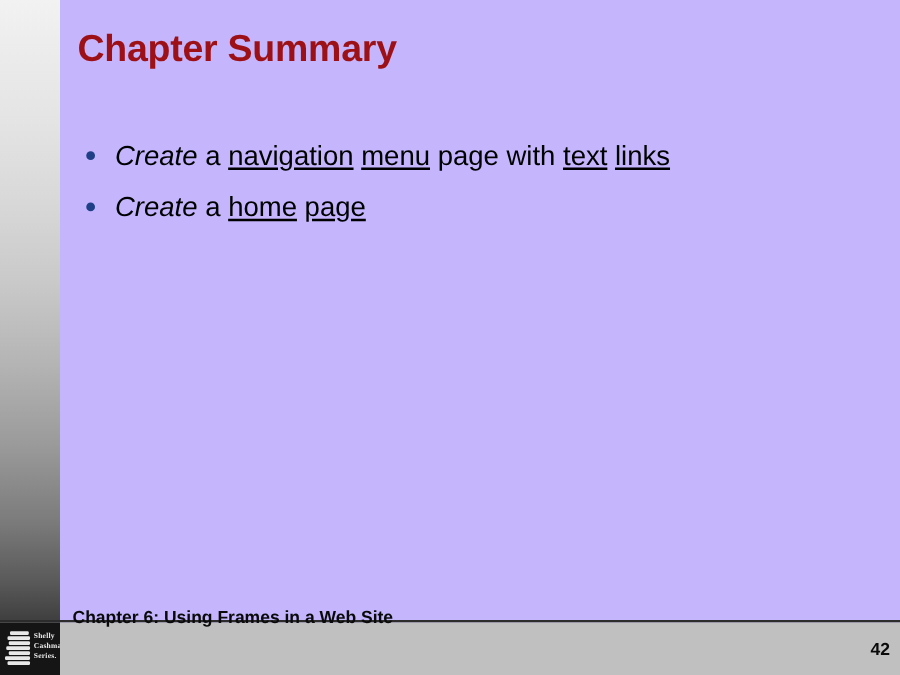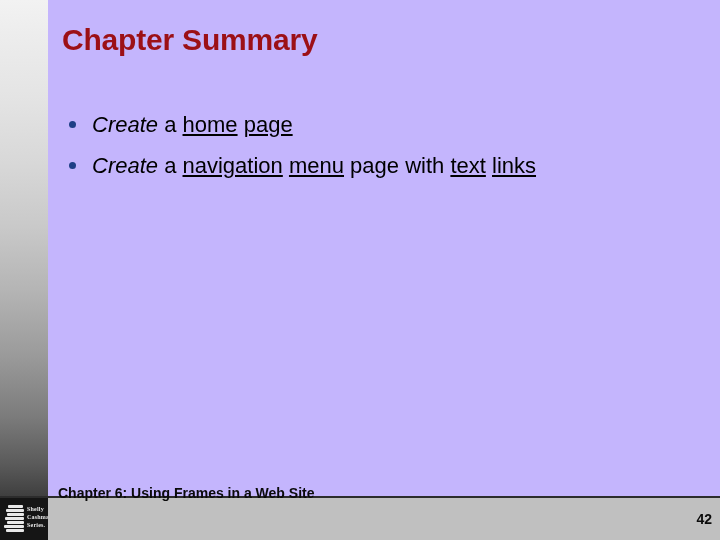--- a/index.html
+++ b/index.html
@@ -177,26 +177,26 @@
 <div class="slide">
 
   <div class="side-strip"></div>
 
   <div class="title">Chapter Summary</div>
 
   <div class="body-list">
 
     <div class="bullet-row">
       <span class="bullet-dot"></span>
-      <span class="ital">Create</span><span> a </span><span class="ul">home</span><span> </span><span class="ul">page</span>
+      <span class="ital">Create</span><span> a </span><span class="ul">navigation</span><span> </span><span class="ul">menu</span><span> page with </span><span class="ul">text</span><span> </span><span class="ul">links</span>
     </div>
 
     <div class="bullet-row">
       <span class="bullet-dot"></span>
-      <span class="ital">Create</span><span> a </span><span class="ul">navigation</span><span> </span><span class="ul">menu</span><span> page with </span><span class="ul">text</span><span> </span><span class="ul">links</span>
+      <span class="ital">Create</span><span> a </span><span class="ul">home</span><span> </span><span class="ul">page</span>
     </div>
 
   </div>
 
   <div class="footer-rule"></div>
   <div class="footer-bar"></div>
 
   <div class="footer-logo">
     <div class="books">
       <span class="book b1"></span>

